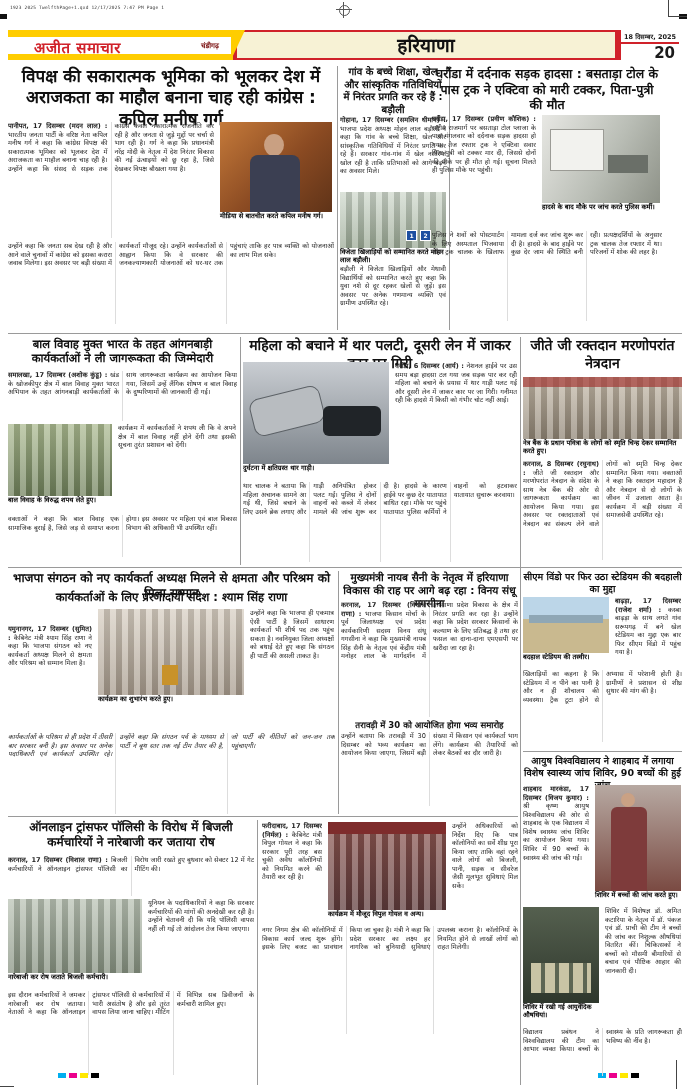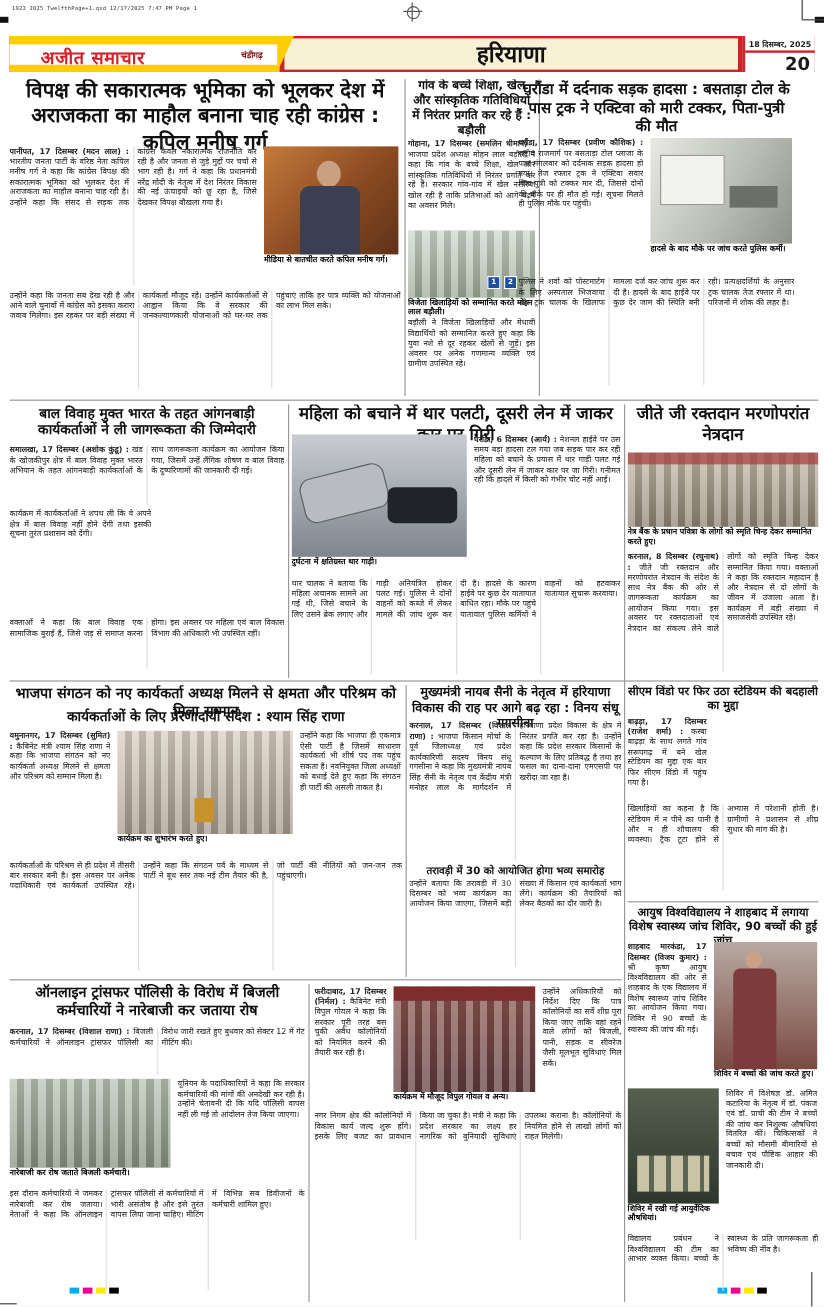--- a/index.html
+++ b/index.html
@@ -123,21 +123,21 @@
       </div>
       <div style="width:112px;">
         <div class="photo" style="width:112px;height:90px;background:linear-gradient(135deg,#c57a3a,#8a4a22 55%,#5f3318);">
           <div class="figure-head" style="left:44px;top:12px;width:20px;height:22px;background:#c9a082;"></div>
           <div class="shape" style="left:30px;top:33px;width:50px;height:57px;background:#3b3f52;border-radius:8px 8px 0 0;"></div>
         </div>
         <div class="cap">मीडिया से बातचीत करते कपिल मनीष गर्ग।</div>
       </div>
     </div>
     <div class="cols" style="margin-top:4px;height:82px;column-count:3;">
-      <span>उन्होंने कहा कि जनता सब देख रही है और आने वाले चुनावों में कांग्रेस को इसका करारा जवाब मिलेगा। इस रहकर पर बड़ी संख्या में कार्यकर्ता मौजूद रहे। उन्होंने कार्यकर्ताओं से आह्वान किया कि वे सरकार की जनकल्याणकारी योजनाओं को घर-घर तक पहुंचाएं ताकि हर पात्र व्यक्ति को योजनाओं का लाभ मिल सके।</span>
+      <span>उन्होंने कहा कि जनता सब देख रही है और आने वाले चुनावों में कांग्रेस को इसका करारा जवाब मिलेगा। इस अवसर पर बड़ी संख्या में कार्यकर्ता मौजूद रहे। उन्होंने कार्यकर्ताओं से आह्वान किया कि वे सरकार की जनकल्याणकारी योजनाओं को घर-घर तक पहुंचाएं ताकि हर पात्र व्यक्ति को योजनाओं का लाभ मिल सके।</span>
     </div>
   </div>
 
   <div class="sec secB">
     <div class="hl" style="font-size:10px;height:50px;text-align:center;">गांव के बच्चे शिक्षा, खेल और सांस्कृतिक गतिविधियों में निरंतर प्रगति कर रहे हैं : बड़ौली</div>
     <div class="cols" style="height:74px;column-count:1;">
       <span class="dl">गोहाना, 17 दिसम्बर (समलिन धीमान) :</span>
       <span>भाजपा प्रदेश अध्यक्ष मोहन लाल बड़ौली ने कहा कि गांव के बच्चे शिक्षा, खेल और सांस्कृतिक गतिविधियों में निरंतर प्रगति कर रहे हैं। सरकार गांव-गांव में खेल नर्सरियां खोल रही है ताकि प्रतिभाओं को आगे बढ़ने का अवसर मिले।</span>
     </div>
     <div class="photo" style="width:106px;height:56px;margin-top:2px;background:linear-gradient(180deg,#cfd8cc,#9aa894);">
@@ -171,20 +171,26 @@
     </div>
   </div>
 
   <div class="sec secD">
     <div class="hl" style="font-size:11.5px;height:34px;">बाल विवाह मुक्त भारत के तहत आंगनबाड़ी कार्यकर्ताओं ने ली जागरूकता की जिम्मेदारी</div>
     <div class="cols" style="height:50px;column-count:2;">
       <span class="dl">समालखा, 17 दिसम्बर (अशोक कुंडू) :</span>
       <span>खंड के खोजकीपुर क्षेत्र में बाल विवाह मुक्त भारत अभियान के तहत आंगनबाड़ी कार्यकर्ताओं के साथ जागरूकता कार्यक्रम का आयोजन किया गया, जिसमें उन्हें लैंगिक शोषण व बाल विवाह के दुष्परिणामों की जानकारी दी गई।</span>
     </div>
     <div class="row" style="margin-top:3px;">
+      <div style="width:104px;">
+        <div class="photo" style="width:104px;height:72px;background:linear-gradient(180deg,#aab98f,#6e7f5a);">
+          <div class="crowd"></div>
+        </div>
+        <div class="cap">बाल विवाह के विरुद्ध शपथ लेते हुए।</div>
+      </div>
       <div class="cols" style="width:118px;height:88px;column-count:1;">
         <span>कार्यक्रम में कार्यकर्ताओं ने शपथ ली कि वे अपने क्षेत्र में बाल विवाह नहीं होने देंगी तथा इसकी सूचना तुरंत प्रशासन को देंगी।</span>
       </div>
     </div>
     <div class="cols" style="margin-top:3px;height:42px;column-count:2;">
       <span>वक्ताओं ने कहा कि बाल विवाह एक सामाजिक बुराई है, जिसे जड़ से समाप्त करना होगा। इस अवसर पर महिला एवं बाल विकास विभाग की अधिकारी भी उपस्थित रहीं।</span>
     </div>
   </div>
 
   <div class="sec secE">
@@ -217,55 +223,61 @@
     <div class="cols" style="margin-top:2px;height:100px;column-count:2;">
       <span class="dl">करनाल, 8 दिसम्बर (रघुनाथ) :</span>
       <span>जीते जी रक्तदान और मरणोपरांत नेत्रदान के संदेश के साथ नेत्र बैंक की ओर से जागरूकता कार्यक्रम का आयोजन किया गया। इस अवसर पर रक्तदाताओं एवं नेत्रदान का संकल्प लेने वाले लोगों को स्मृति चिन्ह देकर सम्मानित किया गया। वक्ताओं ने कहा कि रक्तदान महादान है और नेत्रदान से दो लोगों के जीवन में उजाला आता है। कार्यक्रम में बड़ी संख्या में समाजसेवी उपस्थित रहे।</span>
     </div>
   </div>
 
   <div class="sec secG">
     <div class="hl" style="font-size:12px;height:18px;">भाजपा संगठन को नए कार्यकर्ता अध्यक्ष मिलने से क्षमता और परिश्रम को मिला सम्मान</div>
     <div class="sub" style="font-size:11.5px;height:18px;">कार्यकर्ताओं के लिए प्रेरणादायी संदेश : श्याम सिंह राणा</div>
     <div class="row" style="margin-top:2px;">
-      <div class="cols" style="width:84px;height:104px;column-count:1;">
+      <div class="cols" style="width:84px;height:104px;column-count:1;margin-top:16px;">
         <span class="dl">यमुनानगर, 17 दिसम्बर (सुमित) :</span>
         <span>कैबिनेट मंत्री श्याम सिंह राणा ने कहा कि भाजपा संगठन को नए कार्यकर्ता अध्यक्ष मिलने से क्षमता और परिश्रम को सम्मान मिला है।</span>
       </div>
       <div style="width:146px;">
         <div class="photo" style="width:146px;height:86px;background:linear-gradient(180deg,#d8cfc2,#a4988a);">
           <div class="crowd"></div>
           <div class="shape" style="left:64px;top:56px;width:16px;height:20px;background:#c8922a;"></div>
         </div>
         <div class="cap">कार्यक्रम का शुभारंभ करते हुए।</div>
       </div>
       <div class="cols" style="width:84px;height:104px;column-count:1;">
         <span>उन्होंने कहा कि भाजपा ही एकमात्र ऐसी पार्टी है जिसमें साधारण कार्यकर्ता भी शीर्ष पद तक पहुंच सकता है। नवनियुक्त जिला अध्यक्षों को बधाई देते हुए कहा कि संगठन ही पार्टी की असली ताकत है।</span>
       </div>
     </div>
-    <div class="cols" style="margin-top:4px;height:92px;column-count:3;">
+    <div class="cols" style="margin-top:4px;height:92px;column-count:3;font-style:italic;">
       <span>कार्यकर्ताओं के परिश्रम से ही प्रदेश में तीसरी बार सरकार बनी है। इस अवसर पर अनेक पदाधिकारी एवं कार्यकर्ता उपस्थित रहे। उन्होंने कहा कि संगठन पर्व के माध्यम से पार्टी ने बूथ स्तर तक नई टीम तैयार की है, जो पार्टी की नीतियों को जन-जन तक पहुंचाएगी।</span>
     </div>
   </div>
 
   <div class="sec secH">
     <div class="hl" style="font-size:10.5px;height:30px;">मुख्यमंत्री नायब सैनी के नेतृत्व में हरियाणा विकास की राह पर आगे बढ़ रहा : विनय संधू गगसीना</div>
     <div class="cols" style="height:116px;column-count:2;">
       <span class="dl">करनाल, 17 दिसम्बर (विशाल राणा) :</span>
       <span>भाजपा किसान मोर्चा के पूर्व जिलाध्यक्ष एवं प्रदेश कार्यकारिणी सदस्य विनय संधू गगसीना ने कहा कि मुख्यमंत्री नायब सिंह सैनी के नेतृत्व एवं केंद्रीय मंत्री मनोहर लाल के मार्गदर्शन में हरियाणा प्रदेश विकास के क्षेत्र में निरंतर प्रगति कर रहा है। उन्होंने कहा कि प्रदेश सरकार किसानों के कल्याण के लिए प्रतिबद्ध है तथा हर फसल का दाना-दाना एमएसपी पर खरीदा जा रहा है।</span>
     </div>
     <div class="sub" style="font-size:8.5px;height:13px;margin-top:2px;">तरावड़ी में 30 को आयोजित होगा भव्य समारोह</div>
     <div class="cols" style="height:74px;column-count:2;">
       <span>उन्होंने बताया कि तरावड़ी में 30 दिसम्बर को भव्य कार्यक्रम का आयोजन किया जाएगा, जिसमें बड़ी संख्या में किसान एवं कार्यकर्ता भाग लेंगे। कार्यक्रम की तैयारियों को लेकर बैठकों का दौर जारी है।</span>
     </div>
   </div>
 
   <div class="sec secI">
     <div class="hl" style="font-size:9.5px;height:26px;">सीएम विंडो पर फिर उठा स्टेडियम की बदहाली का मुद्दा</div>
     <div class="row">
+      <div style="width:86px;">
+        <div class="photo" style="width:86px;height:56px;background:linear-gradient(180deg,#bcd6e8 40%,#c9b98f 40%);">
+          <div class="shape" style="left:6px;top:18px;width:74px;height:8px;background:#8fa7b5;"></div>
+        </div>
+        <div class="cap">बदहाल स्टेडियम की तस्वीर।</div>
+      </div>
       <div class="cols" style="width:66px;height:70px;column-count:1;">
         <span class="dl">बाढ़ड़ा, 17 दिसम्बर (राजेश शर्मा) :</span>
         <span>कस्बा बाढ़ड़ा के साथ लगते गांव सरूपगढ़ में बने खेल स्टेडियम का मुद्दा एक बार फिर सीएम विंडो में पहुंच गया है।</span>
       </div>
     </div>
     <div class="cols" style="margin-top:3px;height:72px;column-count:2;">
       <span>खिलाड़ियों का कहना है कि स्टेडियम में न पीने का पानी है और न ही शौचालय की व्यवस्था। ट्रैक टूटा होने से अभ्यास में परेशानी होती है। ग्रामीणों ने प्रशासन से शीघ्र सुधार की मांग की है।</span>
     </div>
   </div>
 

